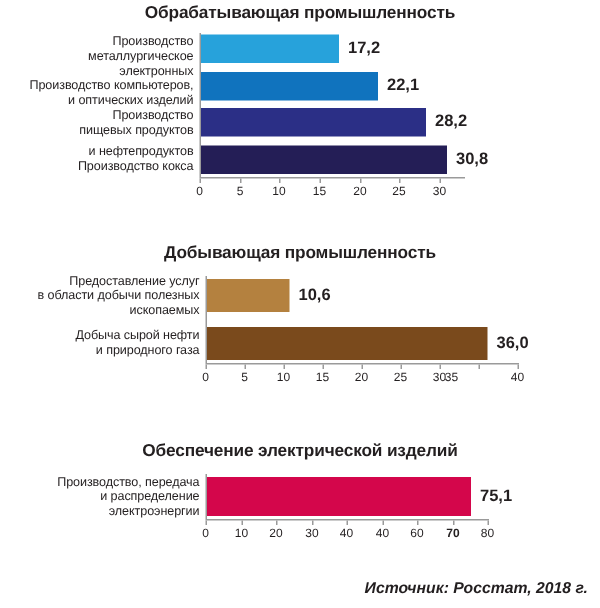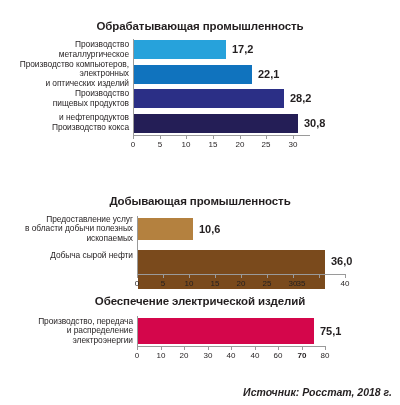--- a/index.html
+++ b/index.html
@@ -100,35 +100,35 @@
     white-space: nowrap;
     margin-top: 28px;
   }
 </style>
 </head>
 <body>
 
 <div class="page">
 
   <div class="chart-block" id="block0" style="top:0px;">
-    <div class="chart-title" style="margin-top:20px;">Обрабатывающая промышленность</div>
+    <div class="chart-title" style="margin-top:3px;">Обрабатывающая промышленность</div>
     <div class="plot" id="plot0" style="height:118px; margin-top:6px;">
         <div class="axis-line" style="left: 133px; top: 0px; height: 95.5px;"></div>
         <div class="row" style="top: 1px; height: 19px;">
           <div class="cat-label" style="width: 126px; right: 271px; top: -0.0999999px;">
             <div>Производство</div>
             <div>металлургическое</div>
           </div>
           <div class="bar" style="left: 134px; width: 92px; background: rgb(39, 162, 219);"></div>
           <div class="val-label" style="left: 232px; top: 4px;">17,2</div>
         </div>
         <div class="row" style="top: 25.5px; height: 19px;">
           <div class="cat-label" style="width: 126px; right: 271px; top: -4.9px;">
+            <div>электронных</div>
             <div>Производство компьютеров,</div>
-            <div>электронных</div>
             <div>и оптических изделий</div>
           </div>
           <div class="bar" style="left: 134px; width: 118px; background: rgb(16, 115, 190);"></div>
           <div class="val-label" style="left: 258px; top: 4px;">22,1</div>
         </div>
         <div class="row" style="top: 50px; height: 19px;">
           <div class="cat-label" style="width: 126px; right: 271px; top: -0.0999999px;">
             <div>Производство</div>
             <div>пищевых продуктов</div>
           </div>
@@ -156,36 +156,37 @@
           <div class="tick" style="left: 240px;"></div>
           <div class="tick-label" style="left: 240px;">20</div>
           <div class="tick" style="left: 266px;"></div>
           <div class="tick-label" style="left: 266px;">25</div>
           <div class="tick" style="left: 293px;"></div>
           <div class="tick-label" style="left: 293px;">30</div>
         </div>
       </div>
   </div>
 
-  <div class="chart-block" id="block1" style="top:160px;margin-top:32px;">
+  <div class="chart-block" id="block1" style="top:160px;">
     <div class="chart-title" style="margin-top:3px;">Добывающая промышленность</div>
     <div class="plot" id="plot1" style="height:88px; margin-top:8px;">
         <div class="axis-line" style="left: 137px; top: 0px; height: 58px;"></div>
         <div class="row" style="top: 2px; height: 22px;">
           <div class="cat-label" style="width: 130px; right: 267px; top: -3.4px;">
             <div>Предоставление услуг</div>
             <div>в области добычи полезных</div>
             <div>ископаемых</div>
           </div>
           <div class="bar" style="left: 138px; width: 55px; background: rgb(180, 129, 63);"></div>
           <div class="val-label" style="left: 199px; top: 5.5px;">10,6</div>
         </div>
-        <div class="row" style="top: 34px; height: 39px;">
+        <div class="row" style="top: 34px; height: 22px;">
           <div class="cat-label" style="width: 130px; right: 267px; top: 1.4px;">
             <div>Добыча сырой нефти</div>
+            <div>и природного газа</div>
           </div>
           <div class="bar" style="left: 138px; width: 187px; background: rgb(122, 74, 28);"></div>
           <div class="val-label" style="left: 331px; top: 5.5px;">36,0</div>
         </div>
         <div class="axis-baseline" style="left: 137px; top: 58px; width: 209px;"></div>
         <div style="position: absolute; left: 0px; top: 59px; width: 400px;">
           <div class="tick" style="left: 137px;"></div>
           <div class="tick-label" style="left: 137px;">0</div>
           <div class="tick" style="left: 163px;"></div>
           <div class="tick-label" style="left: 163px;">5</div>

